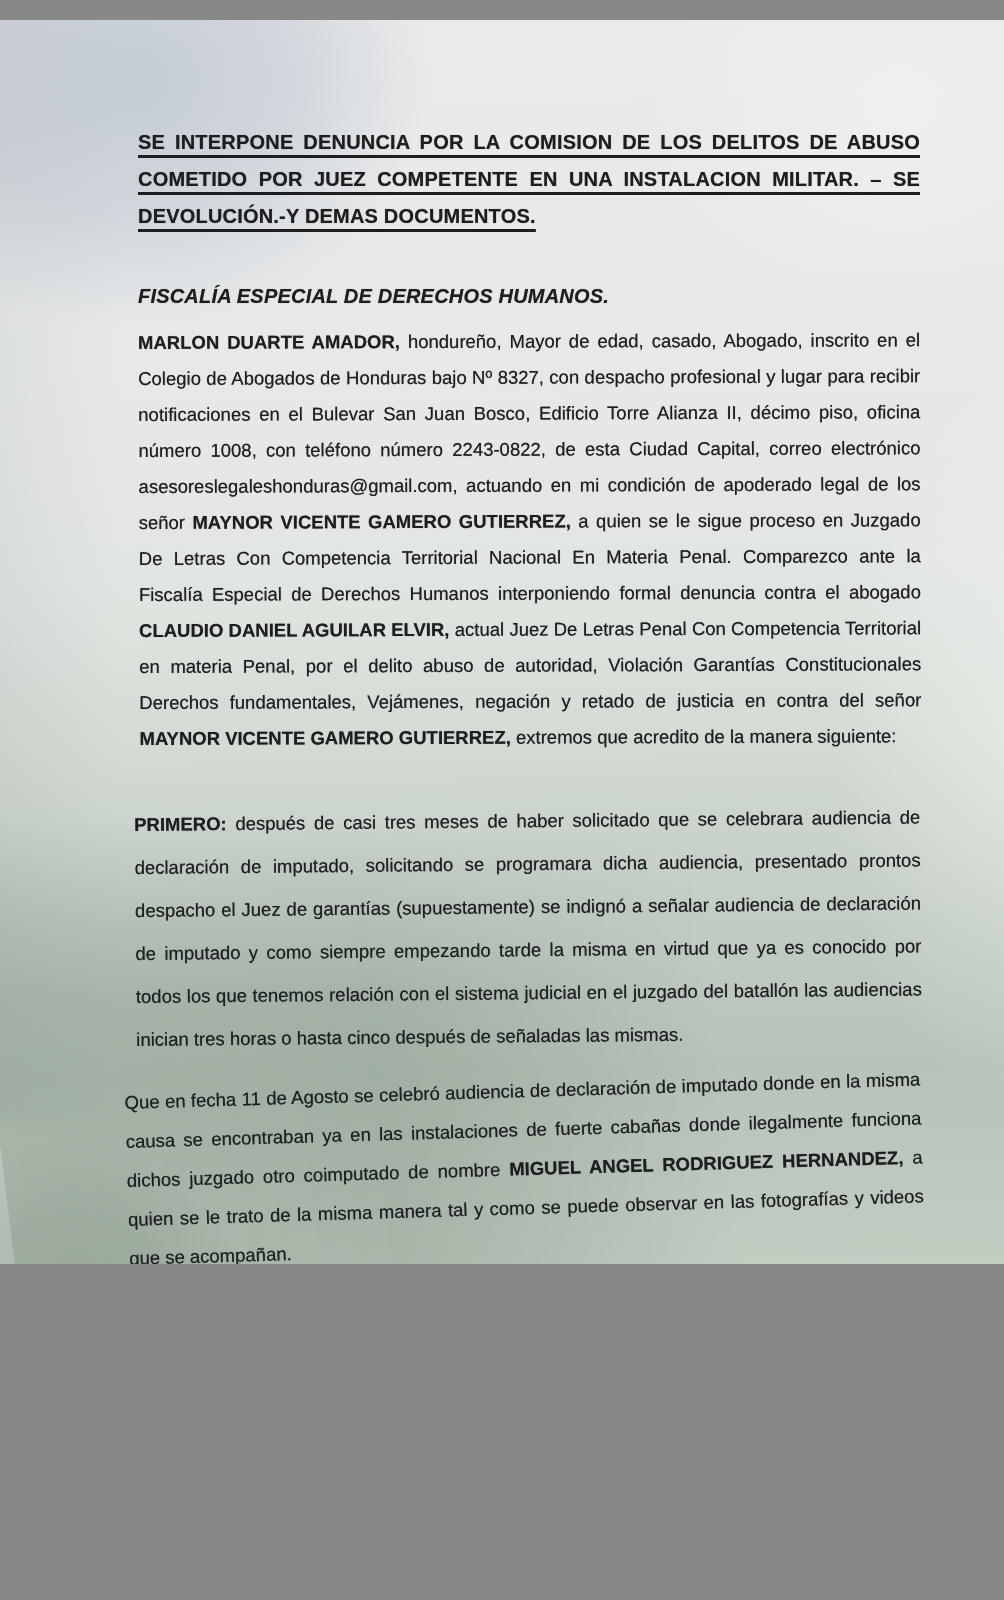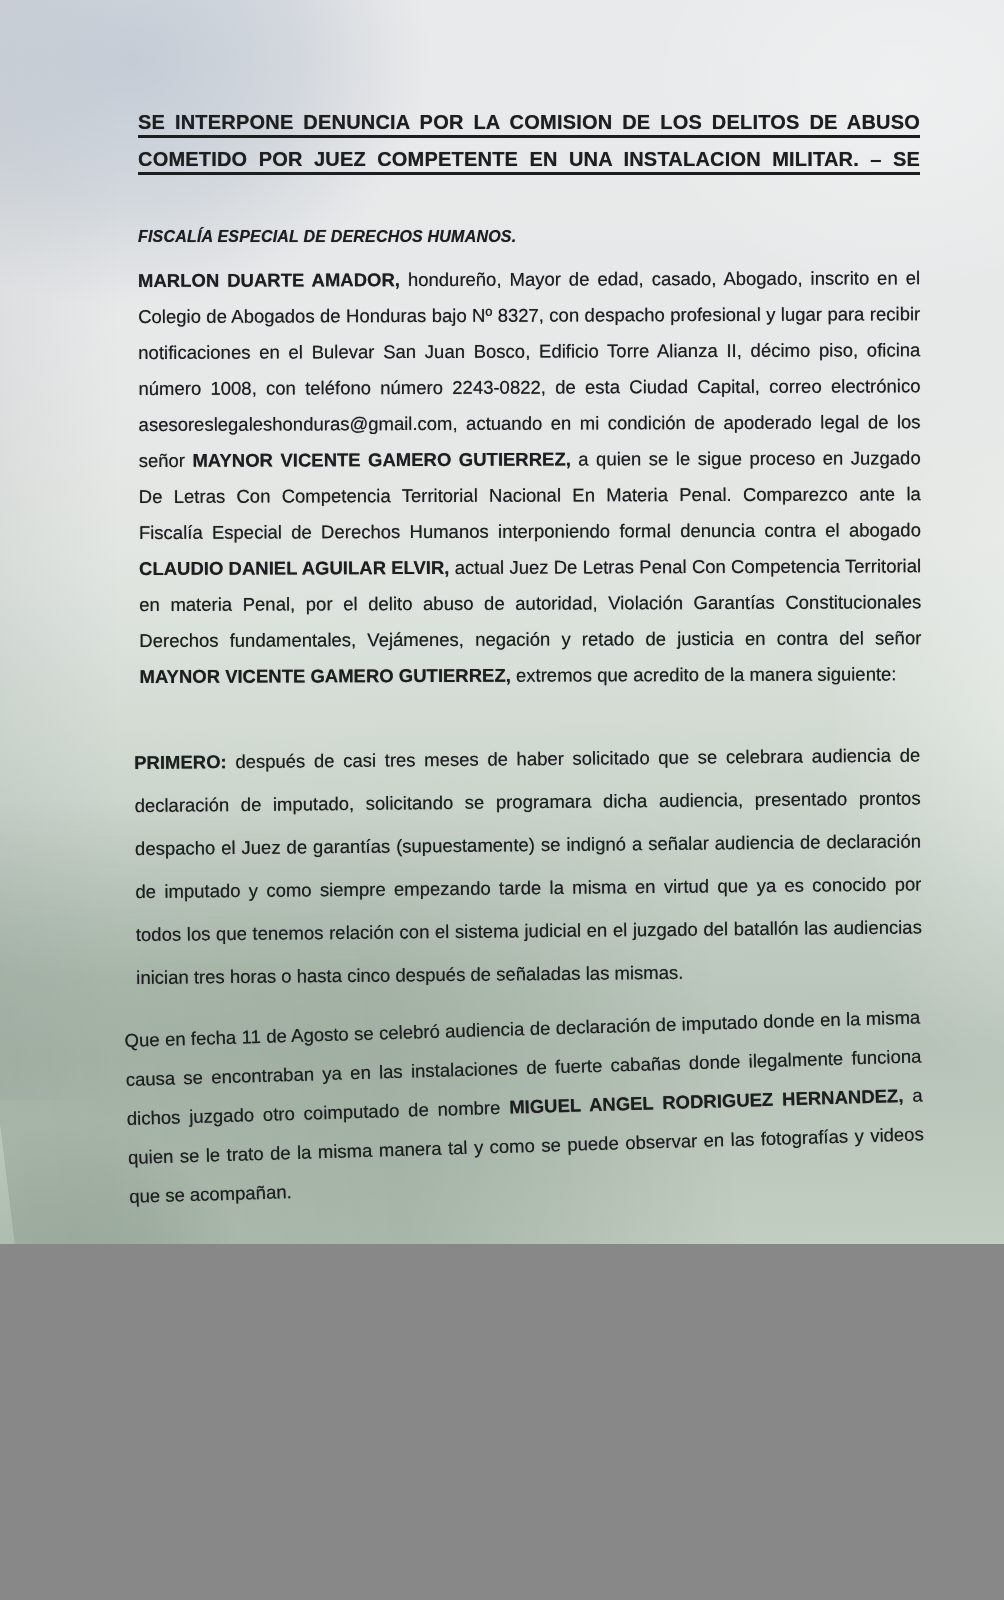--- a/index.html
+++ b/index.html
@@ -12,20 +12,21 @@
   }
   .photo {
     position: relative;
     width: 1004px;
     height: 1244px;
     overflow: hidden;
     font-family: "Liberation Sans", "DejaVu Sans", sans-serif;
     background: linear-gradient(179deg,
       #e9eaeb 0%, #e7e9e9 28%, #e2e6e2 44%,
       #d3dbd3 58%, #c2cdc3 72%, #b7c3b8 84%, #c3cec3 100%);
+    margin-top: 20px;
   }
 
   
   .shade { position: absolute; pointer-events: none; }
   .shade-top-left {
     left: -170px; top: -190px; width: 600px; height: 500px;
     border-radius: 50%;
     background: radial-gradient(closest-side,
       rgba(147,162,184,0.42), rgba(147,162,184,0.26) 55%, rgba(147,162,184,0) 100%);
   }
@@ -98,21 +99,21 @@
     text-align-last: justify;
     text-decoration: underline;
     text-decoration-thickness: 2.5px;
     text-underline-offset: 6px;
   }
   .title-line.last {
     text-align-last: left;
   }
   .addressee {
     margin-top: 50px;
-    font-size: 16px;
+    font-size: 20px;
     font-weight: 700;
     font-style: italic;
     letter-spacing: 0.2px;
   }
   .para {
     text-align: justify;
     font-size: 18.5px;
   }
   .para b { font-weight: 700; }
   .para-intro {
@@ -150,20 +151,21 @@
   <div class="shade shade-bottom-center"></div>
   <div class="shade light-right-mid"></div>
   <div class="shade light-top-right"></div>
   <div class="shade light-bottom-right"></div>
 
   <div class="content">
 
     <div class="title-block">
       <div class="title-line">SE INTERPONE DENUNCIA POR LA COMISION DE LOS DELITOS DE ABUSO</div>
       <div class="title-line">COMETIDO POR JUEZ COMPETENTE EN UNA INSTALACION MILITAR. – SE</div>
+      <div class="title-line last">DEVOLUCIÓN.-Y DEMAS DOCUMENTOS.</div>
     </div>
 
     <div class="addressee">FISCALÍA ESPECIAL DE DERECHOS HUMANOS.</div>
 
     <div class="para para-intro"><b>MARLON DUARTE AMADOR,</b><span> hondureño, Mayor de edad, casado, Abogado, inscrito en el Colegio de Abogados de Honduras bajo Nº 8327, con despacho profesional y lugar para recibir notificaciones en el Bulevar San Juan Bosco, Edificio Torre Alianza II, décimo piso, oficina número 1008, con teléfono número 2243-0822, de esta Ciudad Capital, correo electrónico asesoreslegaleshonduras@gmail.com, actuando en mi condición de apoderado legal de los señor </span><b>MAYNOR VICENTE GAMERO GUTIERREZ,</b><span> a quien se le sigue proceso en Juzgado De Letras Con Competencia Territorial Nacional En Materia Penal. Comparezco ante la Fiscalía Especial de Derechos Humanos interponiendo formal denuncia contra el abogado </span><b>CLAUDIO DANIEL AGUILAR ELVIR,</b><span> actual Juez De Letras Penal Con Competencia Territorial en materia Penal, por el delito abuso de autoridad, Violación Garantías Constitucionales Derechos fundamentales, Vejámenes, negación y retado de justicia en contra del señor </span><b>MAYNOR VICENTE GAMERO GUTIERREZ,</b><span> extremos que acredito de la manera siguiente:</span></div>
     <div class="para para-primero"><b>PRIMERO:</b><span> después de casi tres meses de haber solicitado que se celebrara audiencia de declaración de imputado, solicitando se programara dicha audiencia, presentado prontos despacho el Juez de garantías (supuestamente) se indignó a señalar audiencia de declaración de imputado y como siempre empezando tarde la misma en virtud que ya es conocido por todos los que tenemos relación con el sistema judicial en el juzgado del batallón las audiencias inician tres horas o hasta cinco después de señaladas las mismas.</span></div>
     <div class="para para-segundo"><span>Que en fecha 11 de Agosto se celebró audiencia de declaración de imputado donde en la misma causa se encontraban ya en las instalaciones de fuerte cabañas donde ilegalmente funciona dichos juzgado otro coimputado de nombre </span><b>MIGUEL ANGEL RODRIGUEZ HERNANDEZ,</b><span> a quien se le trato de la misma manera tal y como se puede observar en las fotografías y videos que se acompañan.</span></div>
 
   </div>
 </div>

